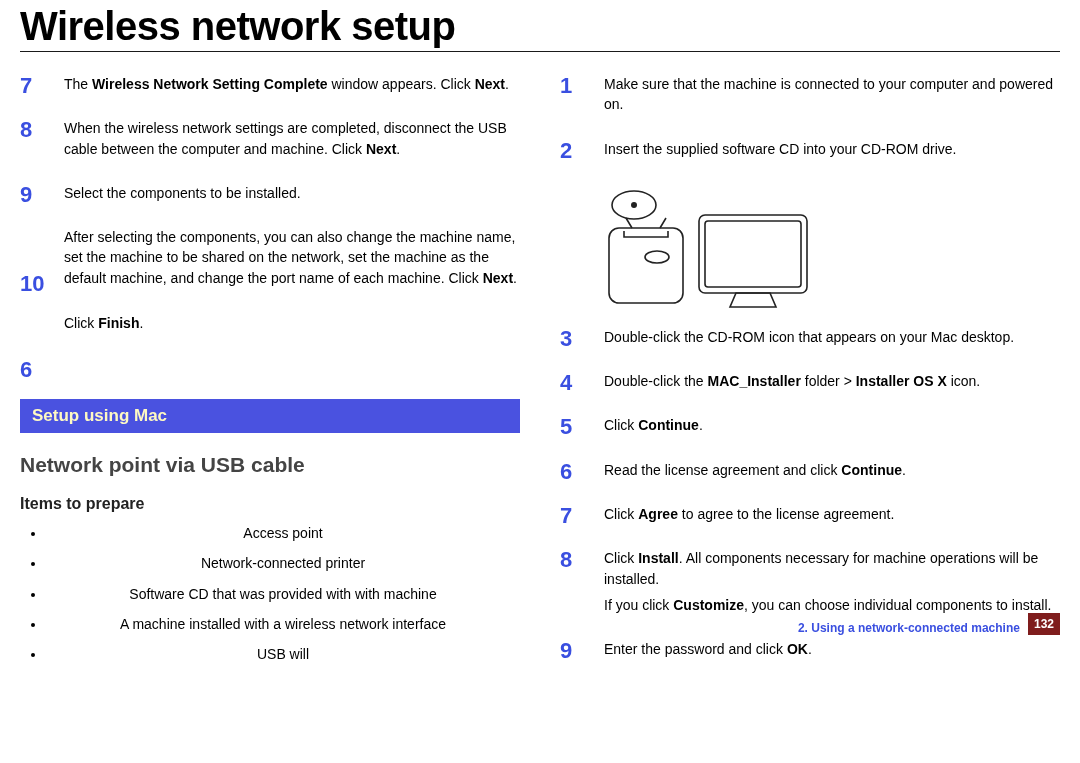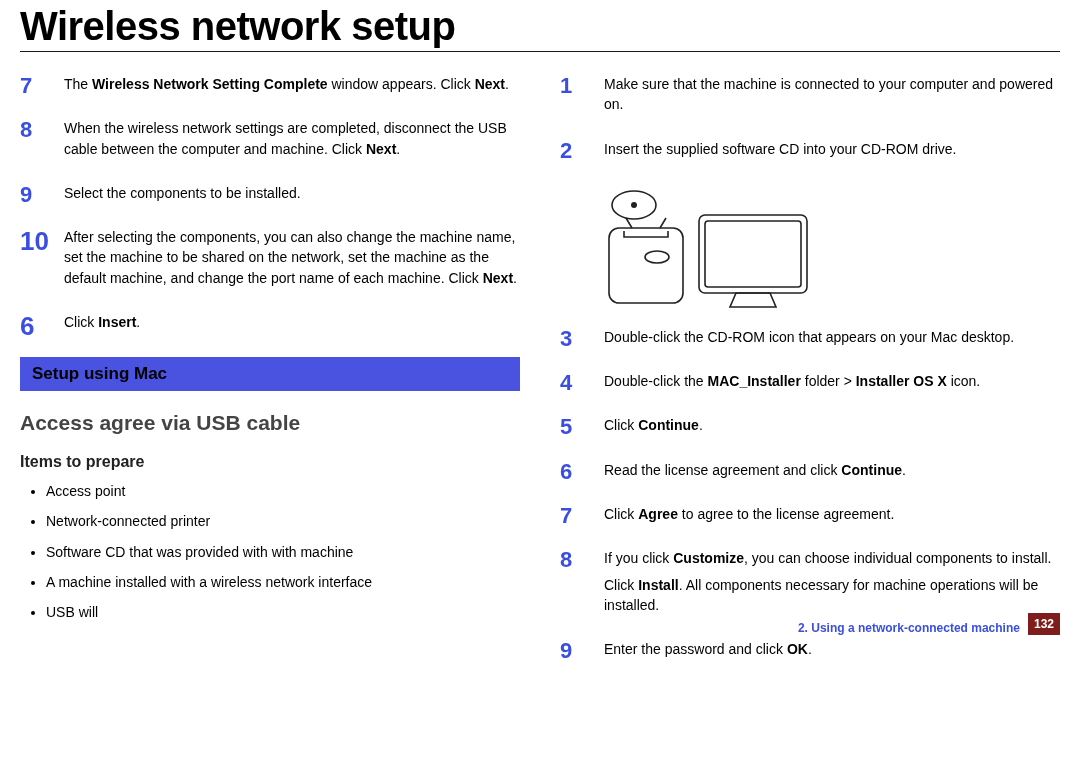--- a/index.html
+++ b/index.html
@@ -4,30 +4,30 @@
 <style>
   * { box-sizing: border-box; margin: 0; padding: 0; }
   html, body { width: 1080px; height: 763px; background: #fff; font-family: "Myriad Pro", "Segoe UI", Arial, sans-serif; color: #000; }
   .page { width: 1080px; height: 649px; position: relative; padding: 0 20px; }
   .title { font-size: 40px; font-weight: 700; padding: 4px 0 2px 0; letter-spacing: -0.5px; }
   .rule { border: none; border-top: 1px solid #1a1a1a; margin-bottom: 22px; }
   .cols { display: flex; gap: 40px; }
   .col { flex: 1 1 0; min-width: 0; }
   .step { display: flex; align-items: flex-start; margin-bottom: 18px; }
   .step .num { flex: 0 0 44px; font-size: 22px; font-weight: 700; color: #3a4fe0; line-height: 1; padding-top: 1px; text-align: left; }
-  .step.twodigit .num { font-size: 26px; }
+  .step.twodigit .num { font-size: 22px; margin-top: 45px; }
   .step .txt { flex: 1 1 auto; font-size: 14px; line-height: 1.45; }
   .step .txt p { margin-bottom: 6px; }
   .step .txt .sub { list-style: disc; padding-left: 20px; margin-top: 6px; }
   .step .txt .sub li { font-size: 14px; line-height: 1.45; margin-bottom: 6px; }
-  .section-banner { background: #4a52e0; color: #000000; font-weight: 700; font-size: 17px; padding: 7px 12px; margin: 10px 0 20px 0; }
+  .section-banner { background: #4a52e0; color: #fef9c3; font-weight: 700; font-size: 17px; padding: 7px 12px; margin: 10px 0 20px 0; }
   .h2 { font-size: 21px; font-weight: 700; color: #444; margin: 14px 0 18px 0; }
   .h3 { font-size: 16px; font-weight: 700; color: #222; margin: 8px 0 10px 0; }
   .bullets { list-style: disc; padding-left: 26px; }
-  .bullets li { font-size: 14px; line-height: 1.45; margin-bottom: 10px; }
+  .bullets li { font-size: 14px; line-height: 1.45; margin-bottom: 10px; text-align: center; }
   .figure { width: 210px; height: 130px; margin: 4px 0 14px 44px; }
   .footer { position: absolute; right: 20px; bottom: 14px; display: flex; align-items: flex-end; gap: 8px; font-size: 12px; font-weight: 700; color: #3a4fe0; }
   .pagebox { background: #7f1d1d; color: #fff; padding: 4px 6px; font-size: 12px; font-weight: 700; }
   b { font-weight: 700; text-align: center; }
 </style>
 </head>
 <body>
 
 <div class="page">
   <div class="title">Wireless network setup</div>
@@ -57,27 +57,27 @@
           </div>
           <div class="step twodigit">
             <div class="num">10</div>
             <div class="txt">
               <p>After selecting the components, you can also change the machine name, set the machine to be shared on the network, set the machine as the default machine, and change the port name of each machine. Click <b>Next</b>.</p>
             </div>
           </div>
           <div class="step twodigit">
             <div class="num">6</div>
             <div class="txt">
-              <p>Click <b>Insert</b>.</p>
+              <p>Click <b>Finish</b>.</p>
             </div>
           </div>
         </div>
 
       <div class="section-banner">Setup using Mac</div>
-      <div class="h2">Access agree via USB cable</div>
+      <div class="h2">Network point via USB cable</div>
       <div class="h3">Items to prepare</div>
       <ul class="bullets" id="items-list">
           <li>Access point</li>
           <li>Network-connected printer</li>
           <li>Software CD that was provided with with machine</li>
           <li>A machine installed with a wireless network interface</li>
           <li> USB will</li>
         </ul>
     </div>
 
@@ -134,22 +134,22 @@
           </div>
           <div class="step">
             <div class="num">7</div>
             <div class="txt">
               <p>Click <b>Agree</b> to agree to the license agreement.</p>
             </div>
           </div>
           <div class="step">
             <div class="num">8</div>
             <div class="txt">
+              <p>Click <b>Install</b>. All components necessary for machine operations will be installed.</p>
               <p>If you click <b>Customize</b>, you can choose individual components to install.</p>
-              <p>Click <b>Install</b>. All components necessary for machine operations will be installed.</p>
             </div>
           </div>
           <div class="step">
             <div class="num">9</div>
             <div class="txt">
               <p>Enter the password and click <b>OK</b>.</p>
             </div>
           </div>
         </div>
     </div>

